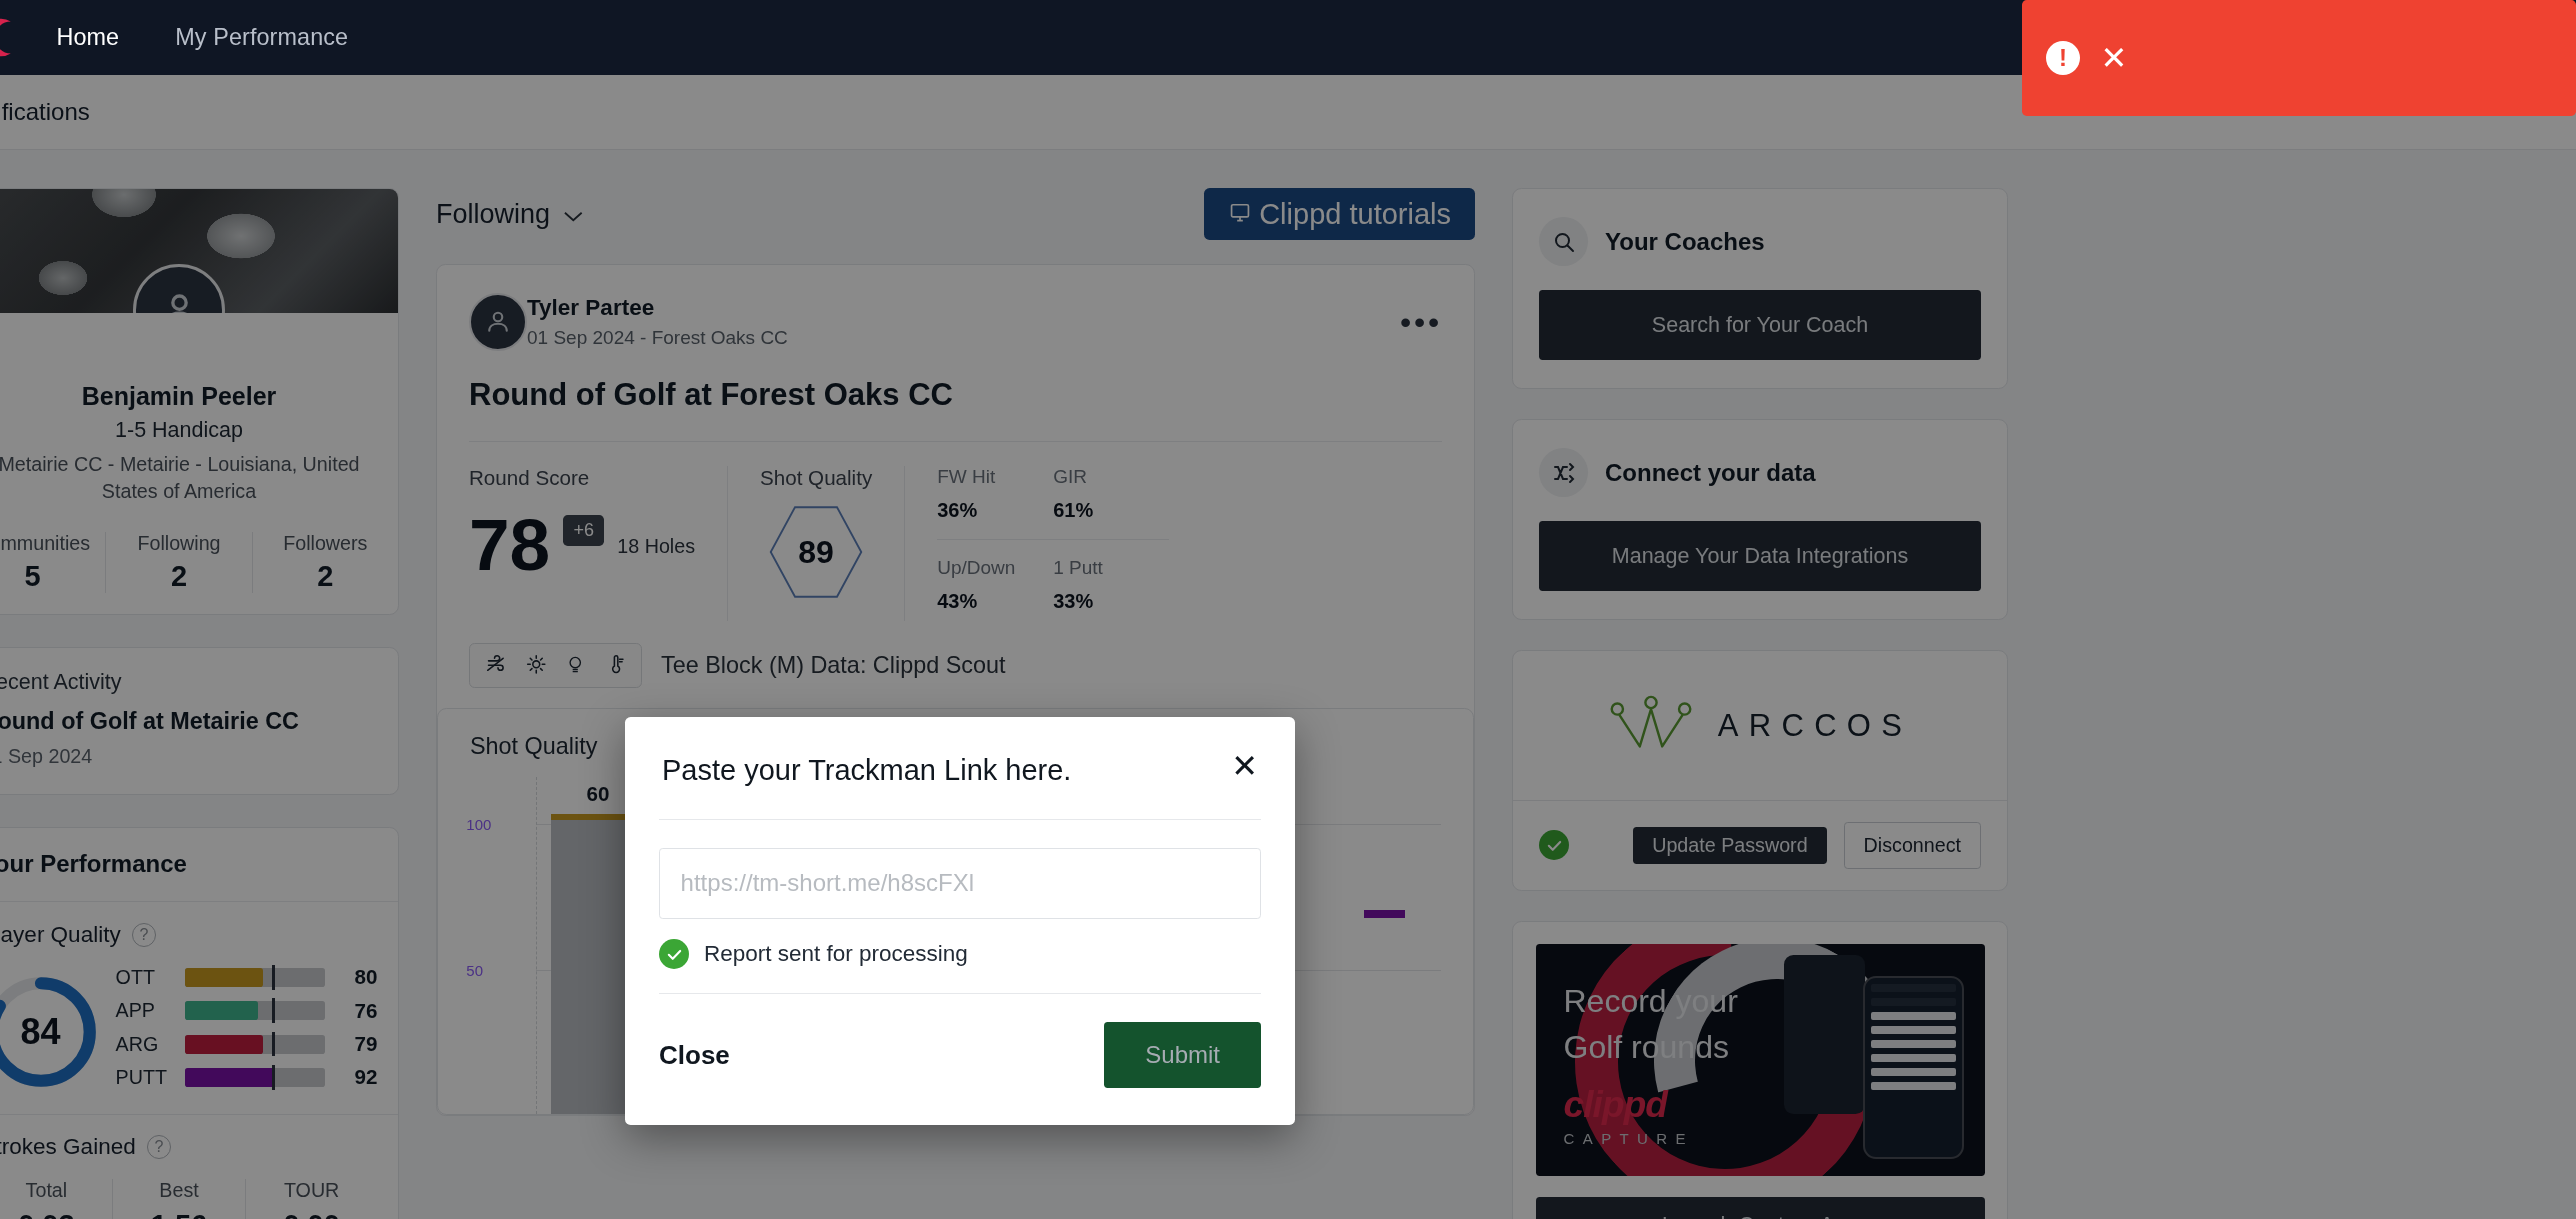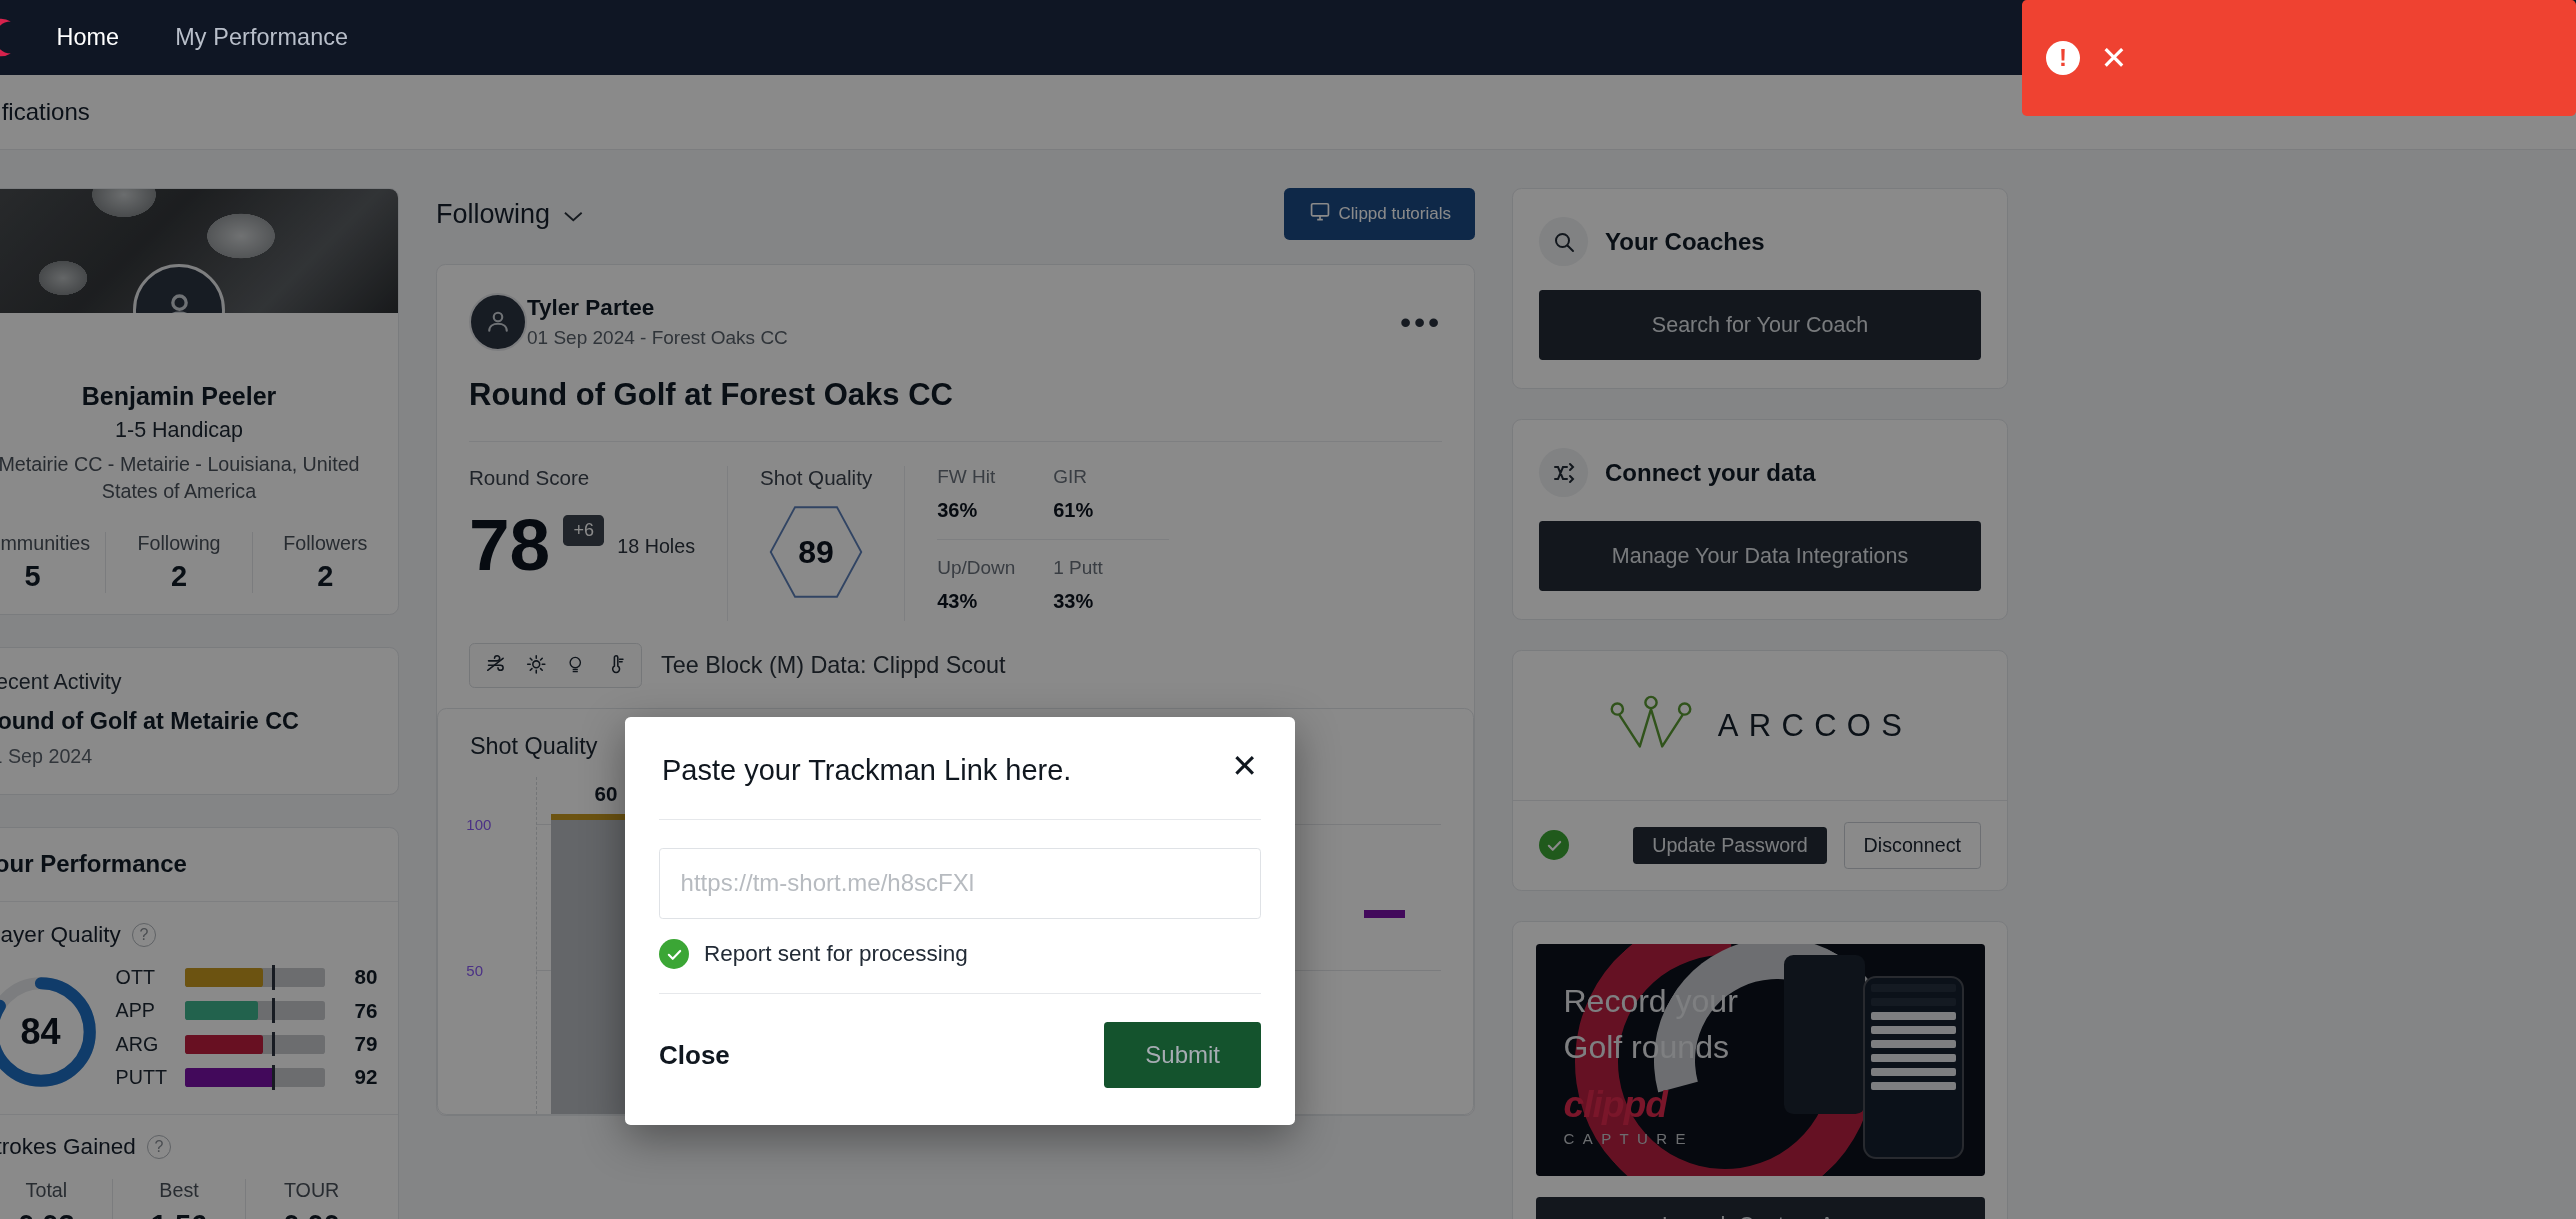--- a/index.html
+++ b/index.html
@@ -119,21 +119,21 @@
   .sg-cell:last-child { border-right:0; }
   .sg-lbl { font-size: 19.7px; color:#4a525c; }
   .sg-val { font-size: 29px; font-weight:700; color:#121c28; margin-top: 7.5px; }
 
   
   .feedhead { display:flex; align-items:center; height: 52px; }
   .following { display:flex; align-items:center; gap: 13px; font-size: 27px; color:#17212e; cursor:pointer; }
   .fh-spacer { flex:1; }
   .tut-btn {
     background:#1b4b86; color:#fff; border-radius: 5.6px; height: 52px;
-    display:flex; align-items:center; gap: 7px; padding: 0 24px; font-size: 17px; cursor:pointer;
+    display:flex; align-items:center; gap: 7px; padding: 0 24px; font-size: 29px; cursor:pointer;
   }
 
   .post { padding: 28px 32px 0; }
   .post-head { display:flex; align-items:center; }
   .post-av {
     width: 58px; height: 58px; border-radius:50%; background:#2b3442;
     border: 2.8px solid #e6e7ea; display:flex; align-items:center; justify-content:center;
   }
   .post-name { font-size: 22.5px; font-weight:700; color:#121c28; }
   .post-sub  { font-size: 19px; color:#5a626c; margin-top: 5.6px; }
@@ -528,21 +528,21 @@
               <div class="gline" style="top:193px"></div>
 
               <div class="band" style="left:66px;"></div>
               <div class="band" style="left:192px;"></div>
               <div class="band" style="left:318px;"></div>
               <div class="band" style="left:445px;"></div>
               <div class="band" style="left:571px;"></div>
               <div class="band" style="left:697px;"></div>
               <div class="band" style="left:824px;"></div>
 
-              <div class="barlabel" style="left:136px;top:4.7px">60</div>
+              <div class="barlabel" style="left:128px;top:4.7px">60</div>
               <div class="bar" style="left:81px;width:95px;height:300px">
                 <div class="bartop" style="background:#c89a20"></div>
               </div>
               <div class="bar" style="left:894px;width:41px;height:204px;background:transparent">
                 <div class="bartop" style="background:#7a11a8;height:7.5px"></div>
               </div>
             </div>
           </div>
         </div>
       </div>

